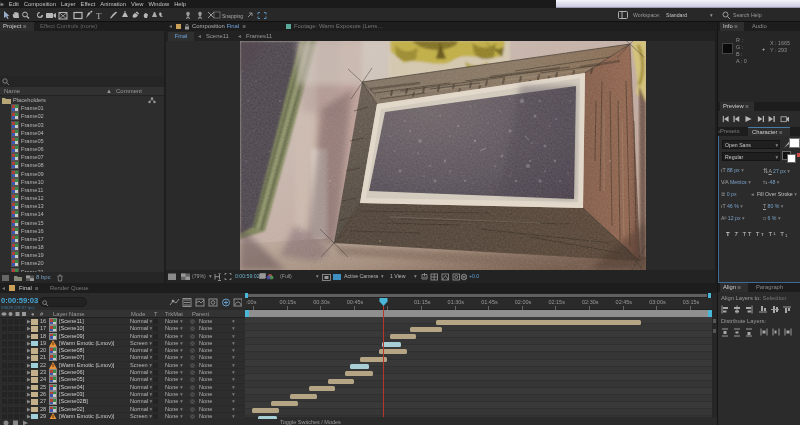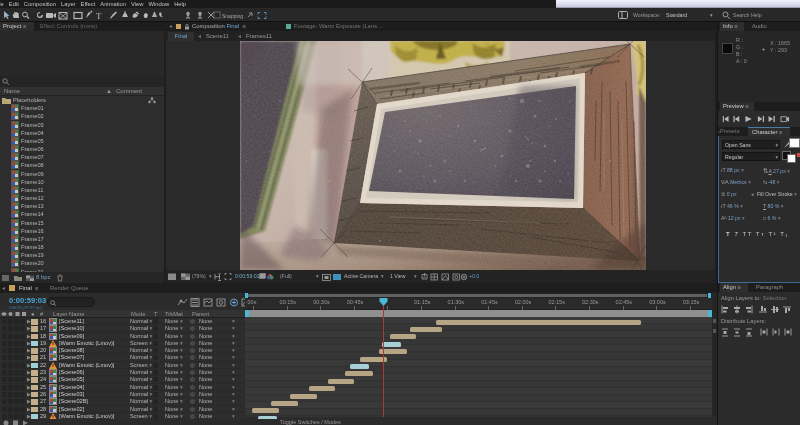--- a/index.html
+++ b/index.html
@@ -44,21 +44,21 @@
   color:#9a9a9a; font-size:5.2px; line-height:13px; white-space:nowrap; }
 
 #rightcol { position:absolute; left:717px; top:22px; width:83px; height:403px; background:#282828;
   border-left:1px solid #151515; }
 .rc-tabbar { position:absolute; left:0; width:83px; height:9px; background:#1d1d1d;
   font-size:5.8px; line-height:9px; color:#8a8a8a; }
 
 #timeline { position:absolute; left:0; top:283px; width:717px; height:142px; background:#2b2b2b; }
 #tl-tabs { position:absolute; left:0; top:0; width:717px; height:10px; background:#1d1d1d;
   font-size:5.9px; line-height:10px; color:#8a8a8a; }
-#tl-ctrl { position:absolute; left:8px; top:10px; width:245px; height:20px; background:#2b2b2b; }
+#tl-ctrl { position:absolute; left:0; top:10px; width:245px; height:20px; background:#2b2b2b; }
 #tl-head { position:absolute; left:0; top:27px; width:245px; height:8px; background:#333;
   color:#9a9a9a; font-size:5.8px; line-height:8px; border-bottom:1px solid #1f1f1f; }
 #tl-rows { position:absolute; left:0; top:35px; width:245px; height:102px; }
 .trow { position:relative; height:7.3px; font-size:5.6px; line-height:7.3px; color:#c2c2c2;
   background:#2d2d2d; border-bottom:1px solid #292929; white-space:nowrap; }
 #tl-graph { position:absolute; left:245px; top:10px; width:467px; height:124px; background:#343434; }
 #tl-bottombar { position:absolute; left:0; top:136px; width:717px; height:6px; background:#2b2b2b;
   color:#999; font-size:5.5px; line-height:6px; text-align:center; }
 .bar { position:absolute; height:5px; border-radius:1.5px; }
 .tanbar { background:#b5a584; }

